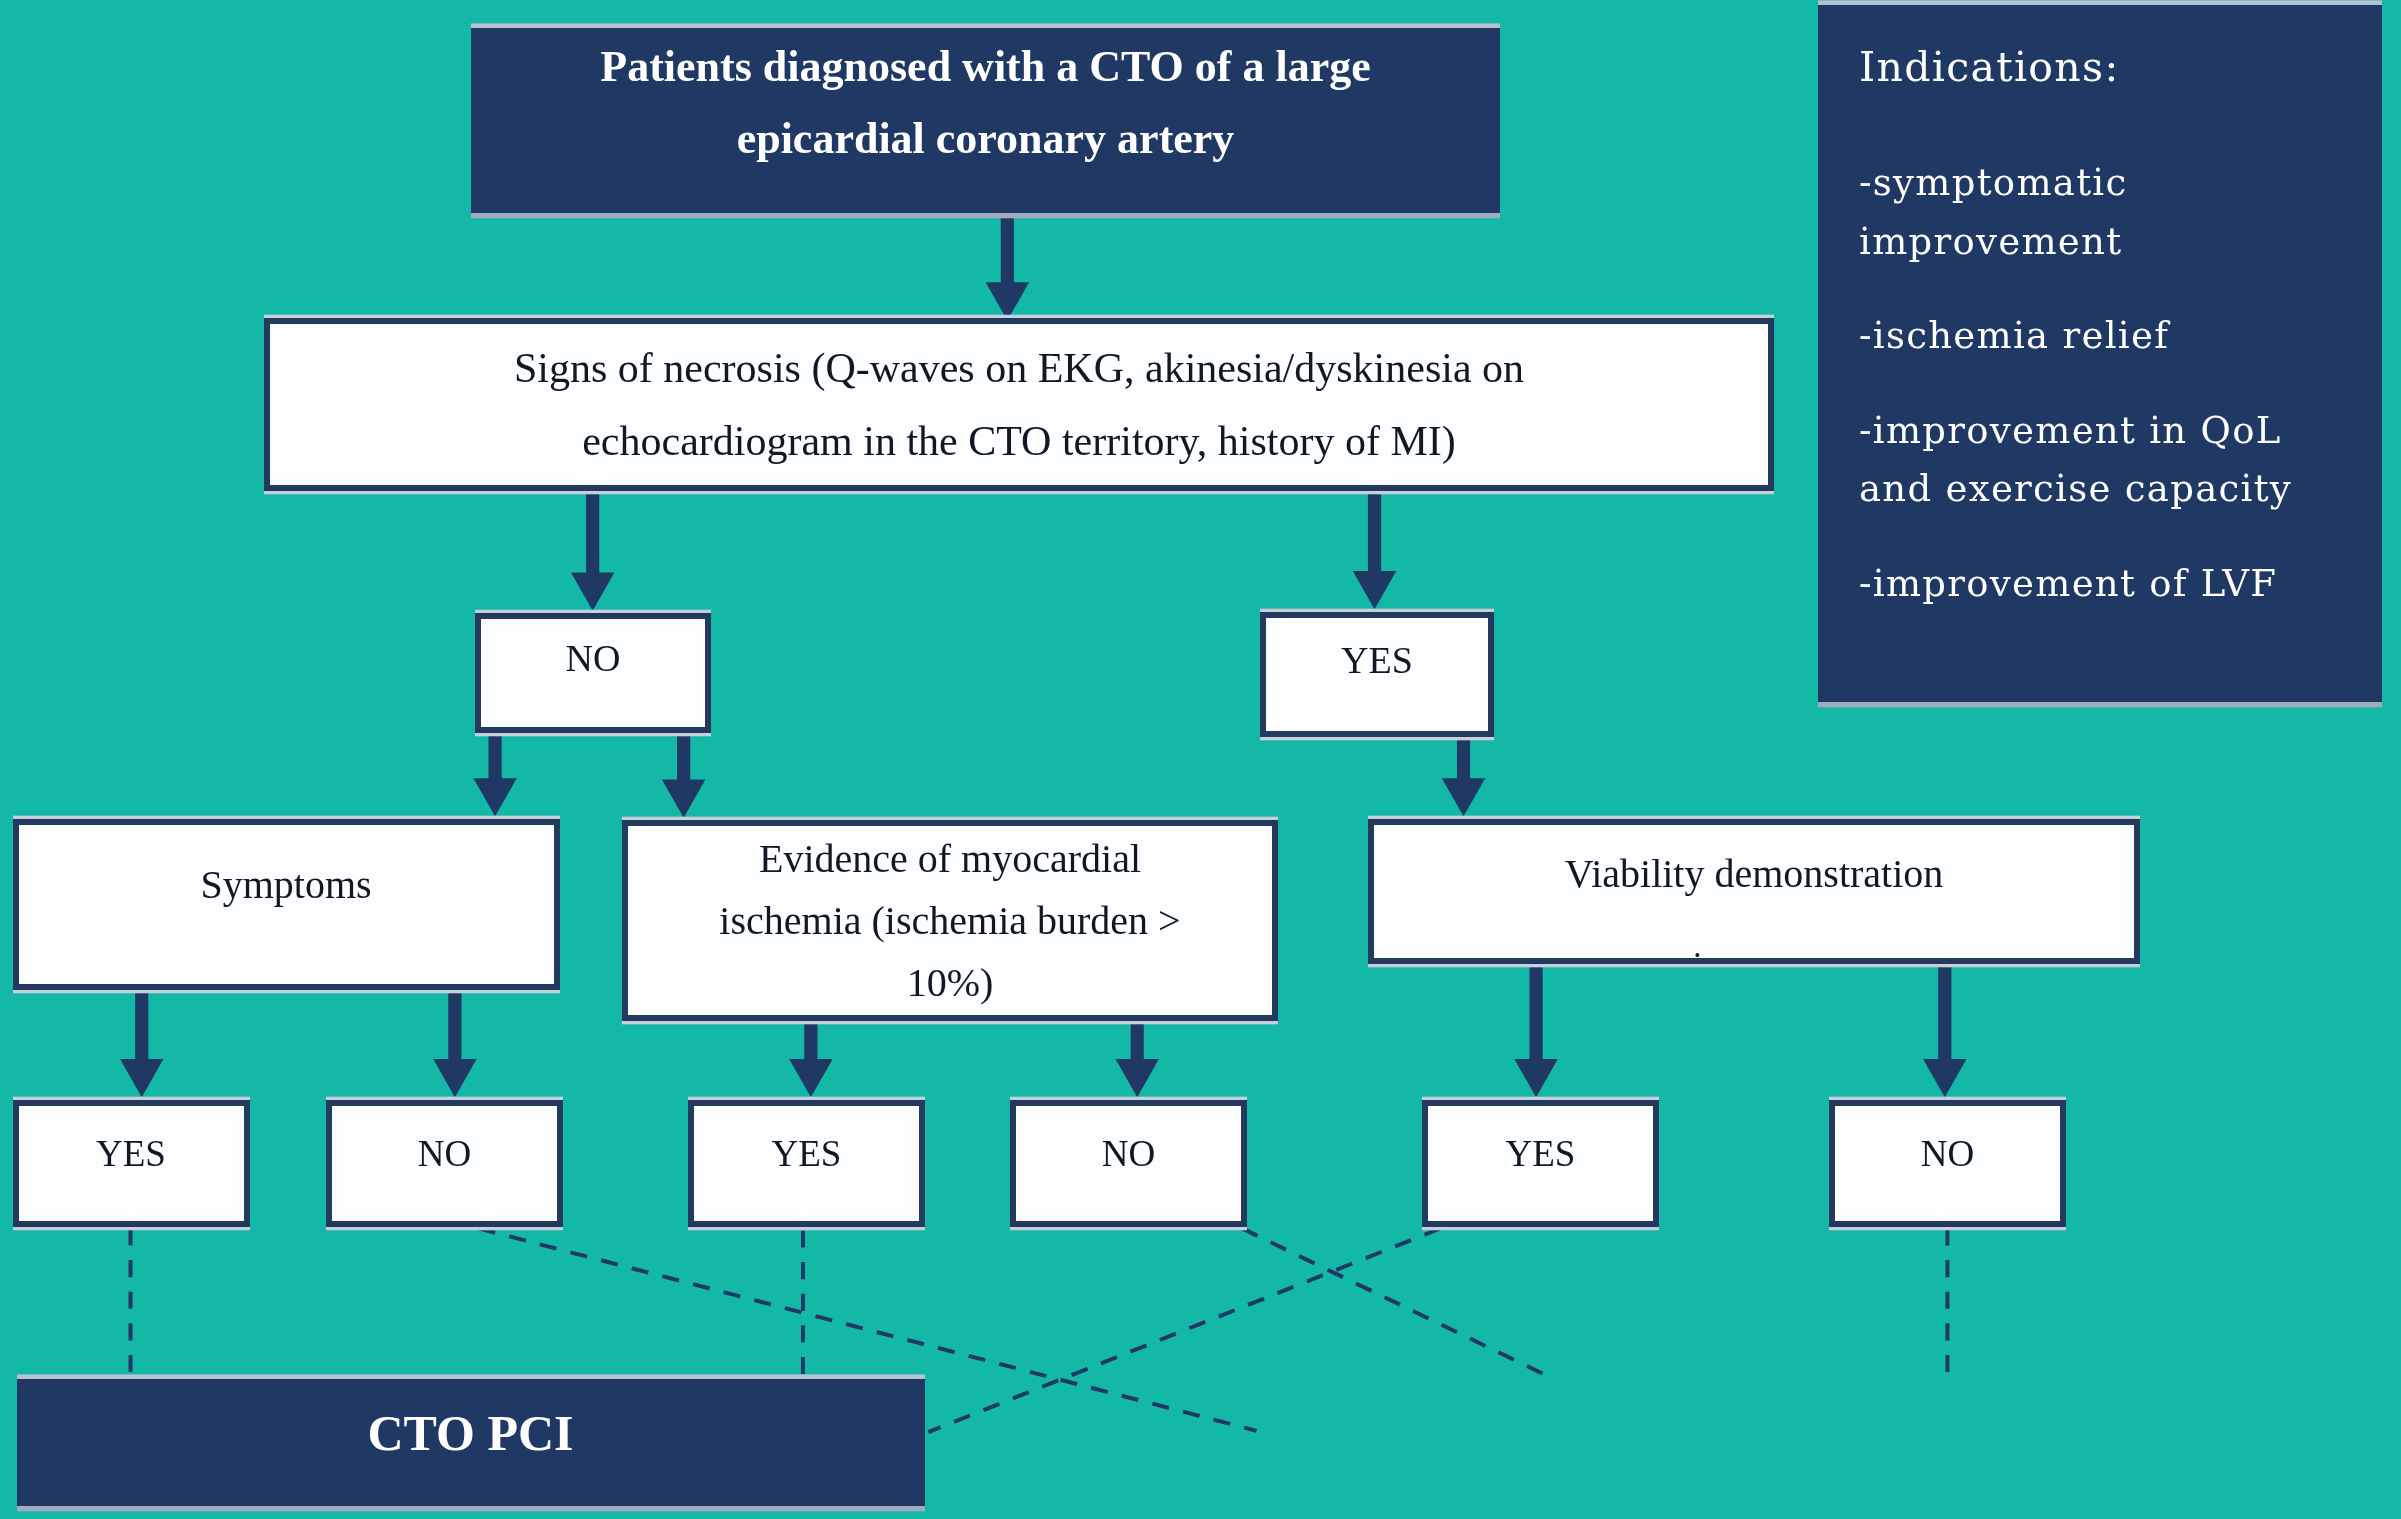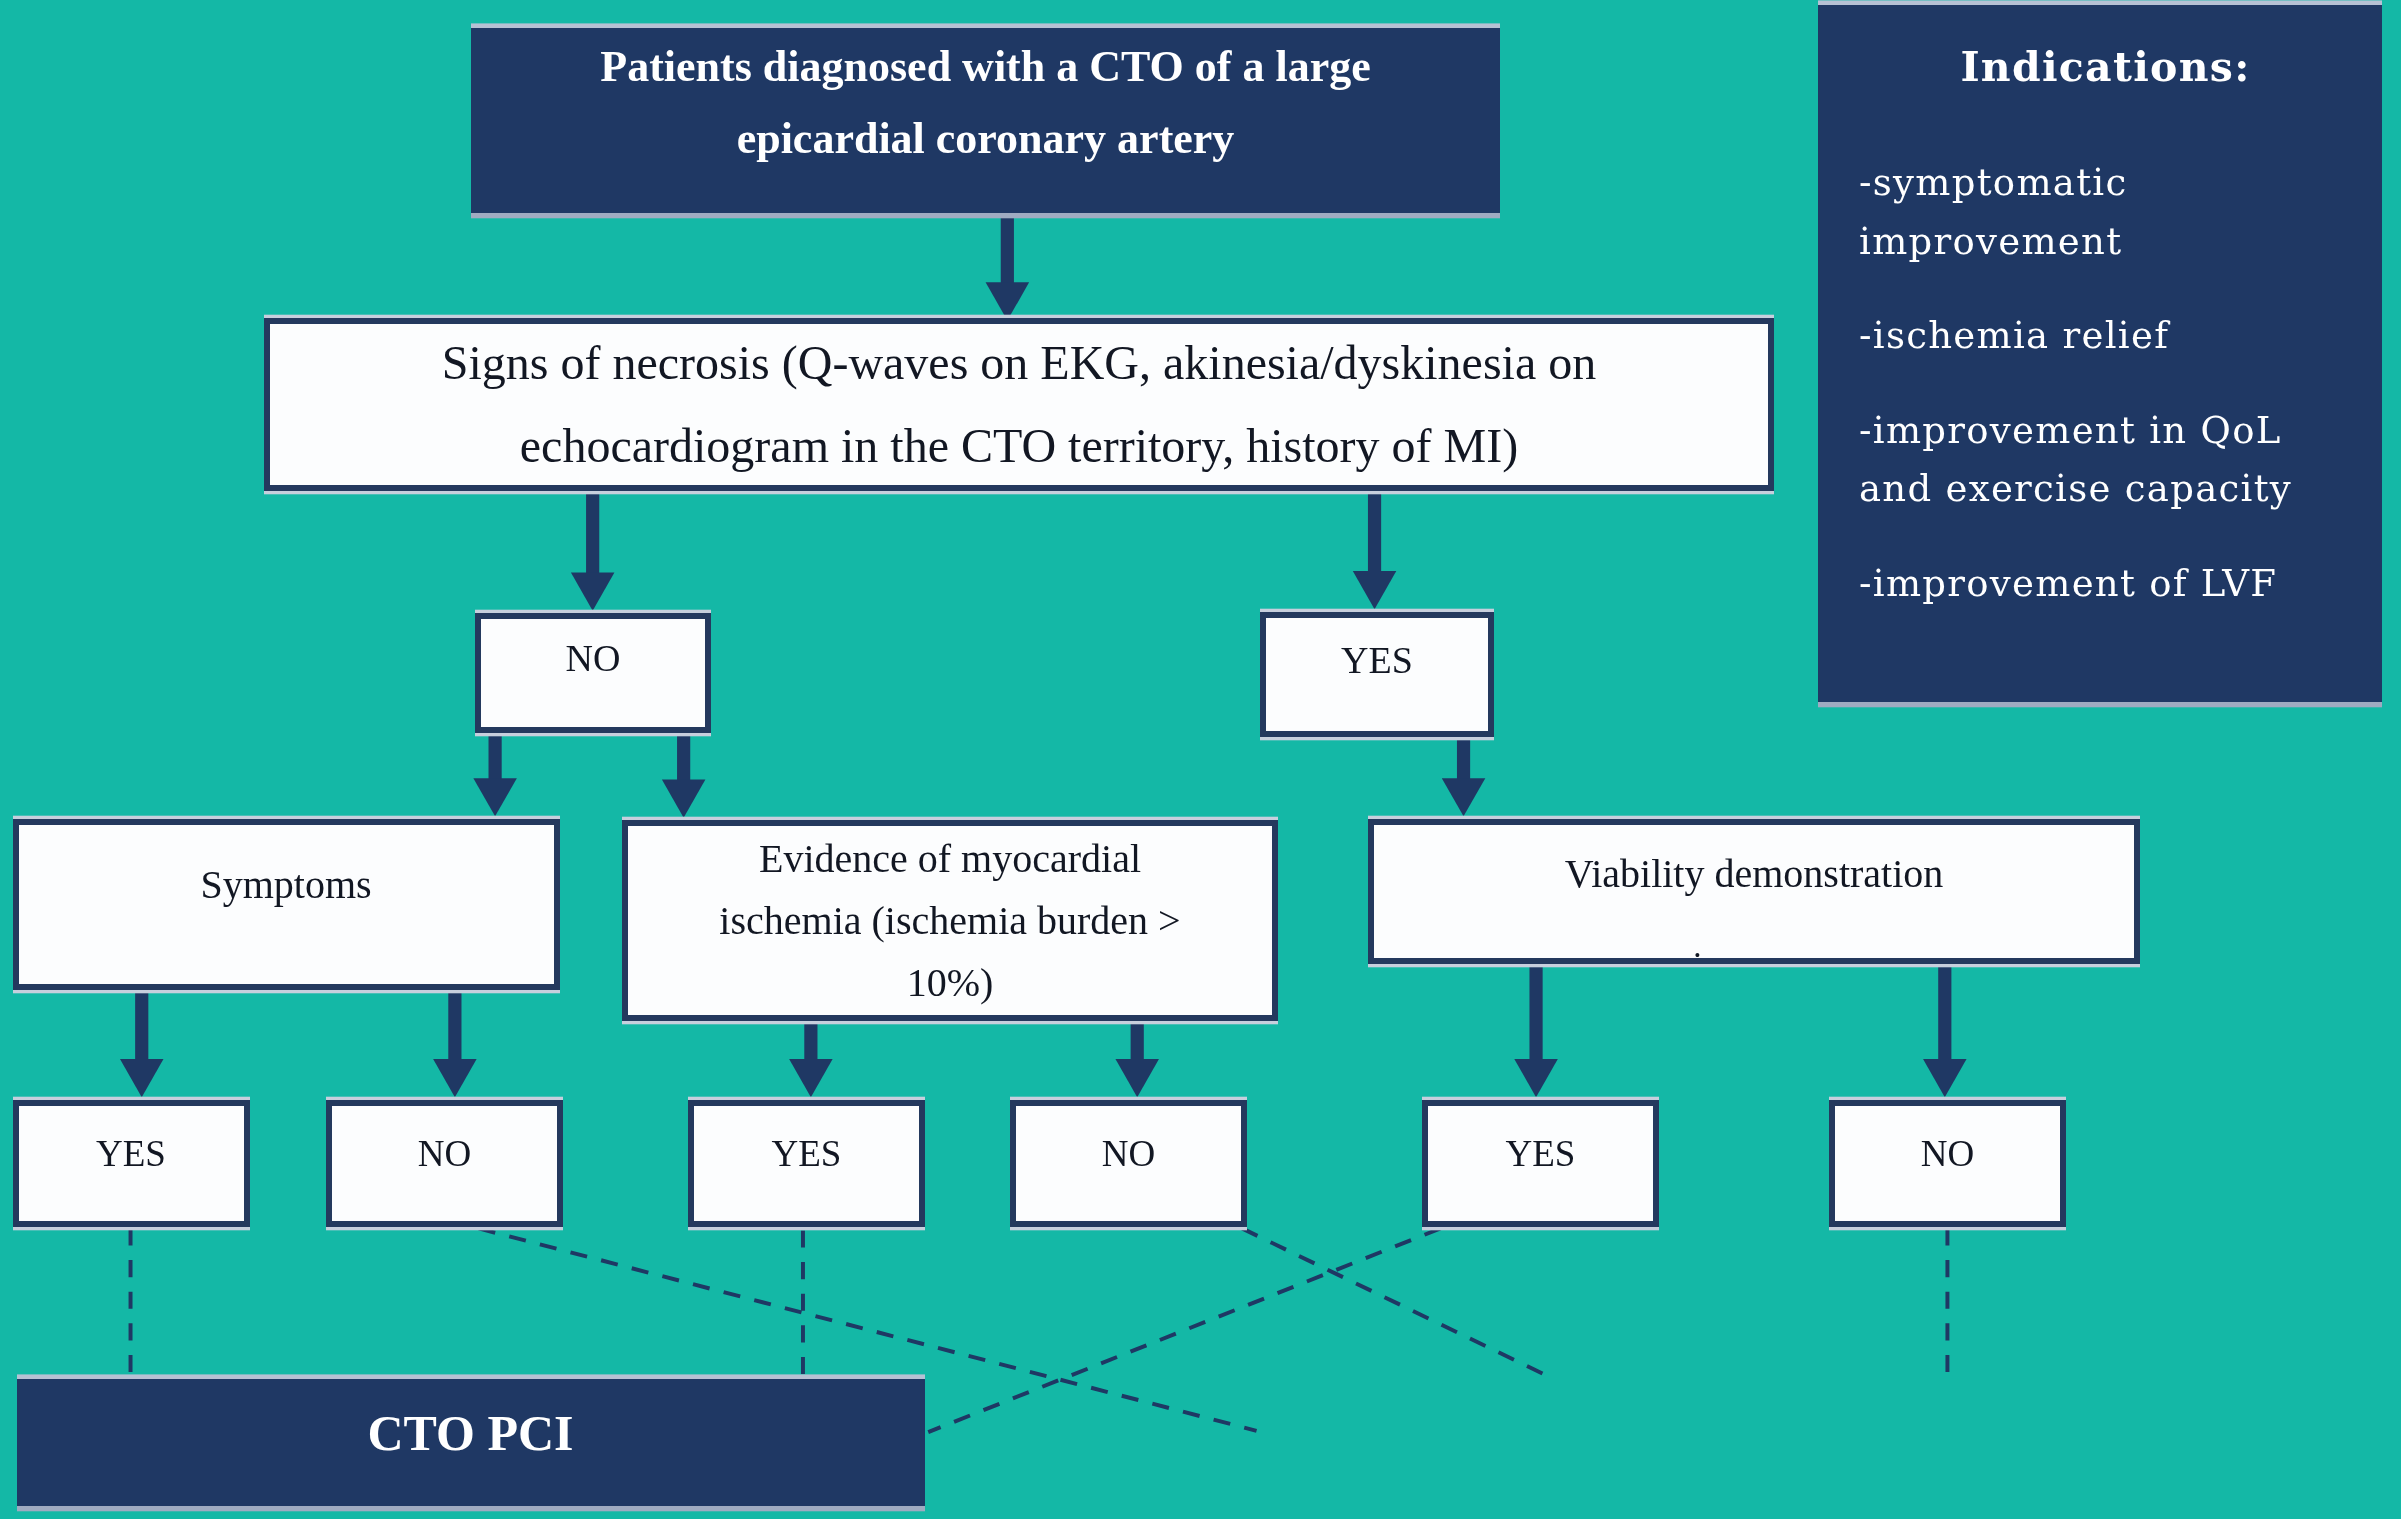--- a/index.html
+++ b/index.html
@@ -34,21 +34,21 @@
     border:6px solid var(--border);
     color:var(--ink);
     box-shadow:0 -3.3px 0 #C7CFDD, 0 3.3px 0 #C7CFDD;
   }
   .node-navy{
     background:var(--navy);
     color:#ffffff;
     box-shadow:0 -4.6px 0 var(--highlight), 0 5.3px 0 var(--lowlight);
   }
   .patients{left:471px;top:28px;width:1029px;height:185px;font-size:44px;font-weight:bold;line-height:1.62;padding:0 73px 36px 73px;}
-  .necrosis{left:264px;top:318px;width:1510px;height:173px;font-size:48px;line-height:1.72;padding:0 148px;justify-content:center;}
+  .necrosis{left:264px;top:318px;width:1510px;height:173px;font-size:42px;line-height:1.72;padding:0 148px;justify-content:center;}
   .mid-no{left:475px;top:613px;width:236px;height:120px;font-size:38px;padding-bottom:30px;}
   .mid-yes{left:1260px;top:612px;width:234px;height:125px;font-size:38px;padding-bottom:30px;}
   .symptoms{left:12.5px;top:819px;width:547px;height:171px;font-size:40px;padding-bottom:40px;}
   .ischemia{left:622px;top:820px;width:656px;height:201px;font-size:40px;line-height:1.55;padding:0 73px;}
   .viability{left:1368px;top:819px;width:772px;height:145px;font-size:40px;padding-bottom:36px;}
   .r4{width:237px;height:127px;top:1100px;font-size:37px;padding-bottom:20px;}
   .sy{left:12.5px;}
   .sn{left:326px;}
   .iy{left:688px;}
   .in{left:1010px;}
@@ -60,21 +60,21 @@
     position:absolute;left:42%;top:105px;
     font-size:33px;color:var(--ink);line-height:1;
   }
   .indications{
     left:1818px;top:5.3px;width:564px;height:697px;
     display:block;text-align:left;
     font-family:"DejaVu Serif", serif;
     padding:38px 30px 0 41px;
   }
   .ind-heading{
-    font-size:41px;font-weight:bold;letter-spacing:1.3px;margin:0 0 63px 0;text-align:center;
+    font-size:41px;font-weight:normal;letter-spacing:1.3px;margin:0 0 63px 0;
   }
   .ind-item{
     font-size:37px;letter-spacing:1.3px;line-height:1.58;margin:0 0 36px 0;
   }
 </style>
 </head>
 <body>
 
 <div class="canvas">
 

